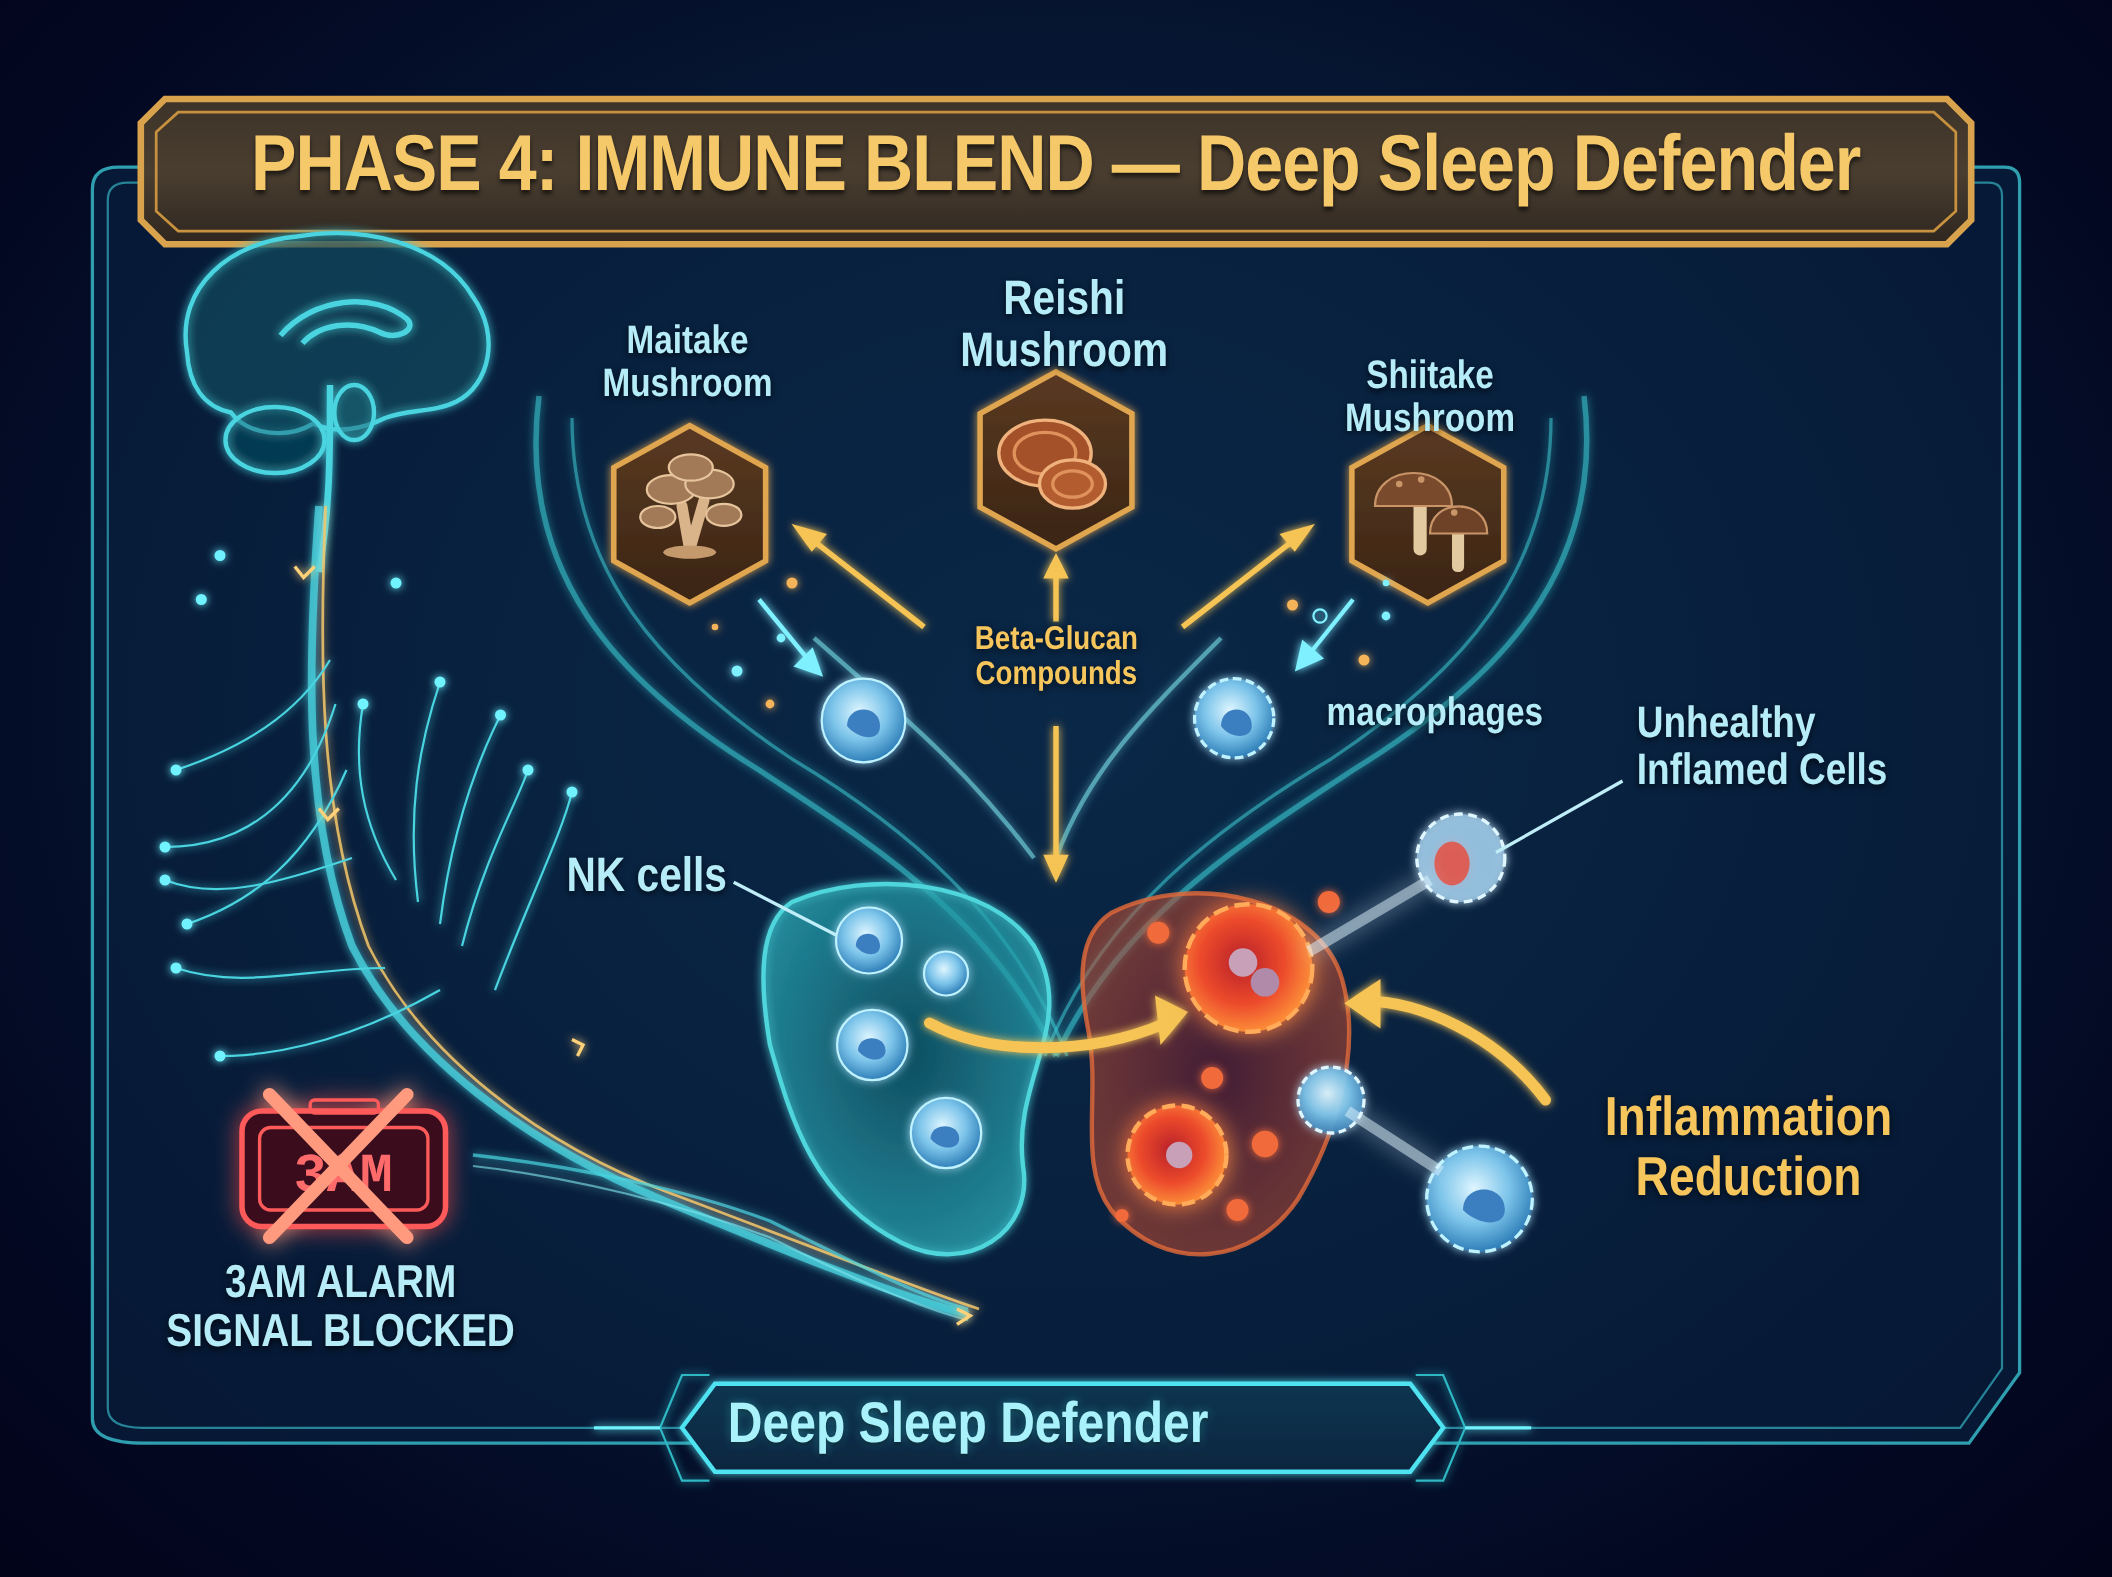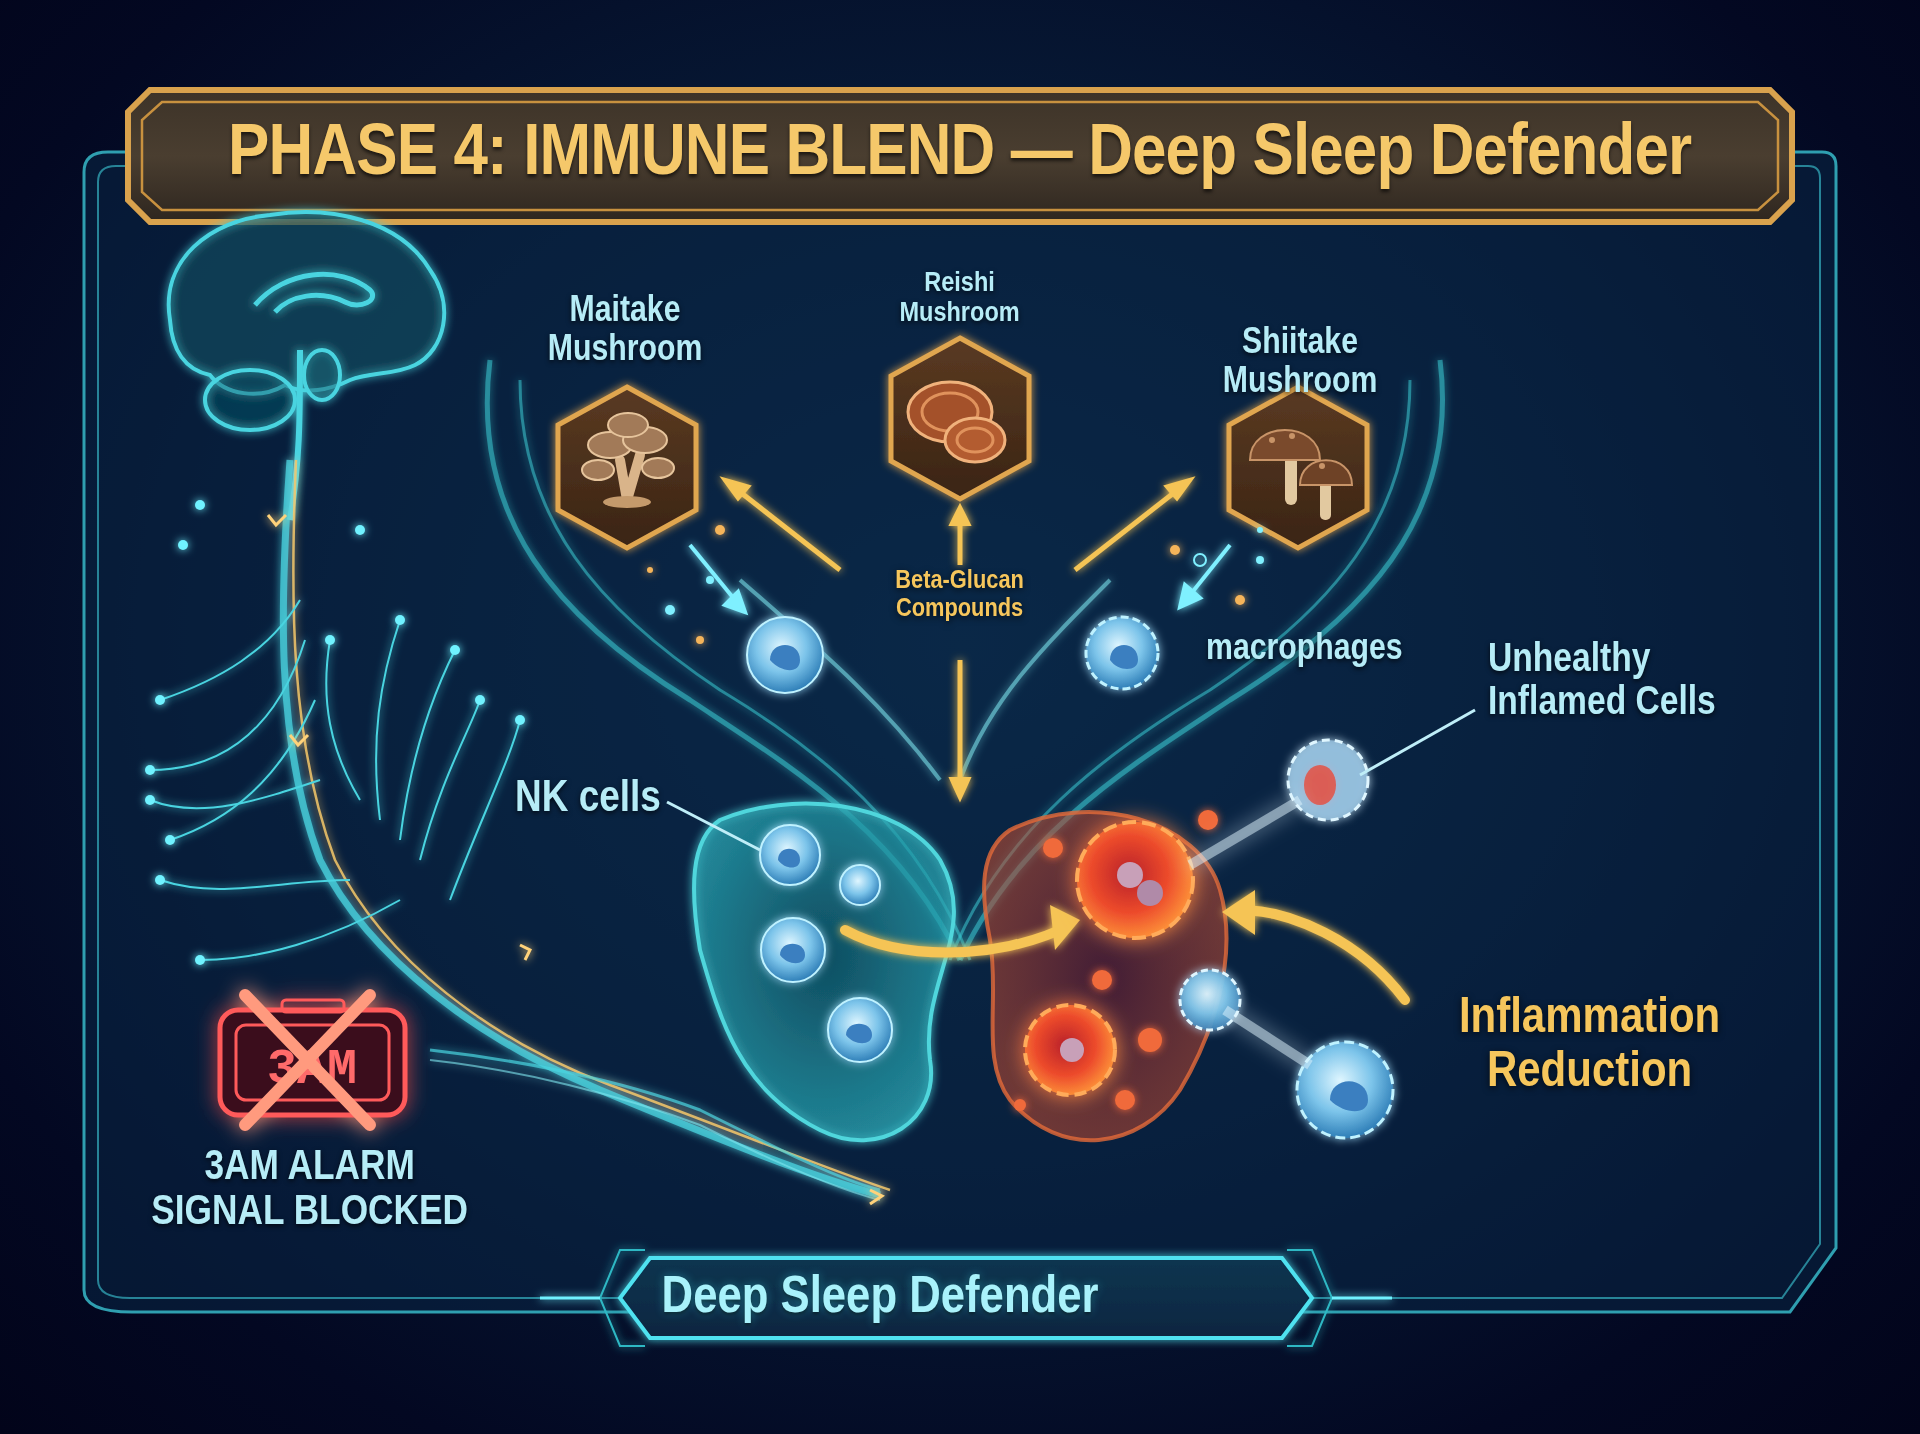--- a/index.html
+++ b/index.html
@@ -319,28 +319,28 @@
   </g>
 </svg>
 
 <div class="title-text abs" style="top:108px;">
   <span class="title-inner">PHASE 4: IMMUNE BLEND — Deep Sleep Defender</span>
 </div>
 
 <div class="abs label-cyan" style="left:520px; top:290px; width:210px; font-size:36px;">
   <span class="sx"><span>Maitake</span><br><span>Mushroom</span></span>
 </div>
-<div class="abs label-cyan" style="left:855px; top:247px; width:210px; font-size:28px;margin-top:20px;">
+<div class="abs label-cyan" style="left:855px; top:247px; width:210px; font-size:44px;">
   <span class="sx"><span>Reishi</span><br><span>Mushroom</span></span>
 </div>
 <div class="abs label-cyan" style="left:1195px; top:290px; width:210px; font-size:36px;margin-top:32px;">
   <span class="sx"><span>Shiitake</span><br><span>Mushroom</span></span>
 </div>
 
-<div class="abs label-gold" style="left:820px; top:565px; width:280px; font-size:26px;">
+<div class="abs label-gold" style="left:820px; top:565px; width:280px; font-size:30px;">
   <span class="sx"><span>Beta-Glucan</span><br><span>Compounds</span></span>
 </div>
 
 <div class="abs label-cyan" style="left:1180px; top:628px; width:260px; font-size:36px; text-align:right;">
   <span class="sx" style="transform-origin:left;">macrophages</span>
 </div>
 
 <div class="abs label-cyan" style="left:515px; top:772px; width:180px; font-size:44px; text-align:left;">
   <span class="sx" style="transform-origin:left;">NK cells</span>
 </div>

